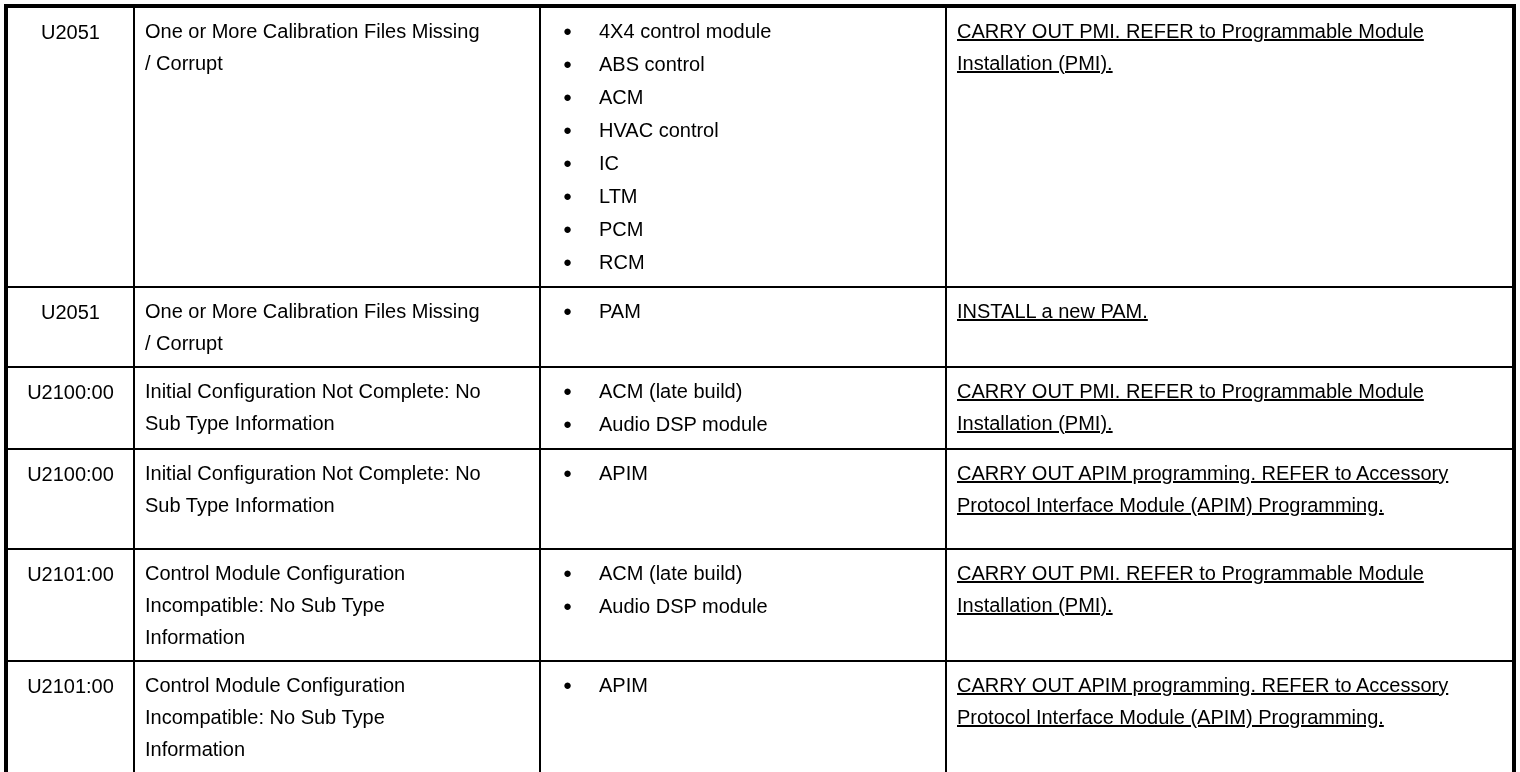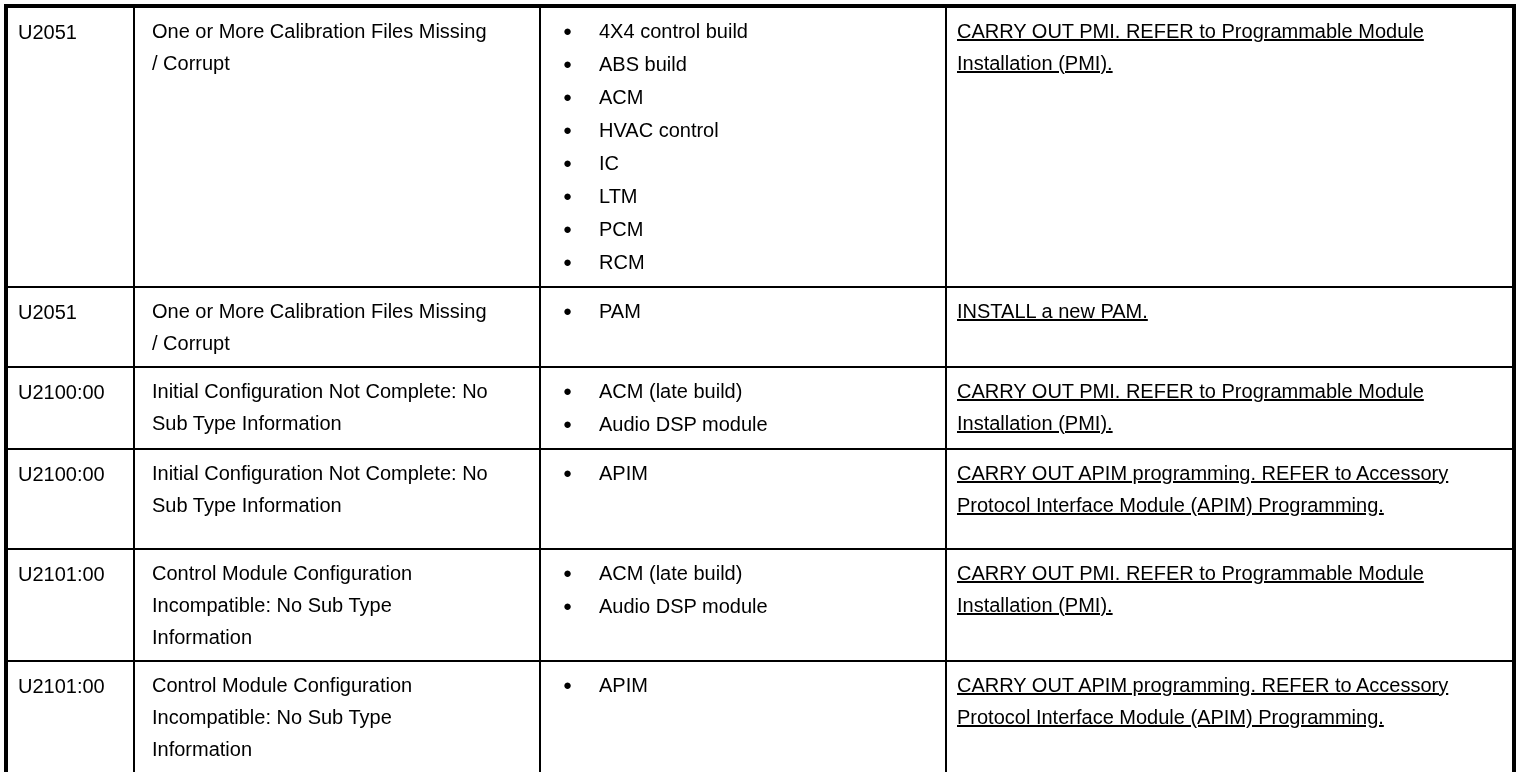--- a/index.html
+++ b/index.html
@@ -31,26 +31,25 @@
   }
   
   tr:nth-child(1) { height: 272px; }
   tr:nth-child(2) { height: 74px;  }
   tr:nth-child(3) { height: 76px;  }
   tr:nth-child(4) { height: 100px; }
   tr:nth-child(5) { height: 110px; }
   tr:nth-child(6) { height: 106px; }
 
   td.col-code {
-    text-align: left;
+    text-align: center;
     padding-top: 8px;
   }
   td.col-desc .cell-text {
     max-width: 345px;
-    margin-left: 7px;
   }
   td.col-modules ul {
     list-style: none;
     margin: 0;
     padding: 0 0 0 12px;
   }
   td.col-modules li {
     display: flex;
     align-items: flex-start;
     margin: 0 0 1px 0;
@@ -79,25 +78,25 @@
   <tbody>
   <tr>
     <td class="col-code">U2051</td>
     <td class="col-desc">
       <div class="cell-text">One or More Calibration Files Missing / Corrupt</div>
     </td>
     <td class="col-modules">
       <ul>
             <li>
               <span class="bullet">●</span>
-              <span>4X4 control build</span>
-            </li>
-            <li>
-              <span class="bullet">●</span>
-              <span>ABS build</span>
+              <span>4X4 control module</span>
+            </li>
+            <li>
+              <span class="bullet">●</span>
+              <span>ABS control</span>
             </li>
             <li>
               <span class="bullet">●</span>
               <span>ACM</span>
             </li>
             <li>
               <span class="bullet">●</span>
               <span>HVAC control</span>
             </li>
             <li>

